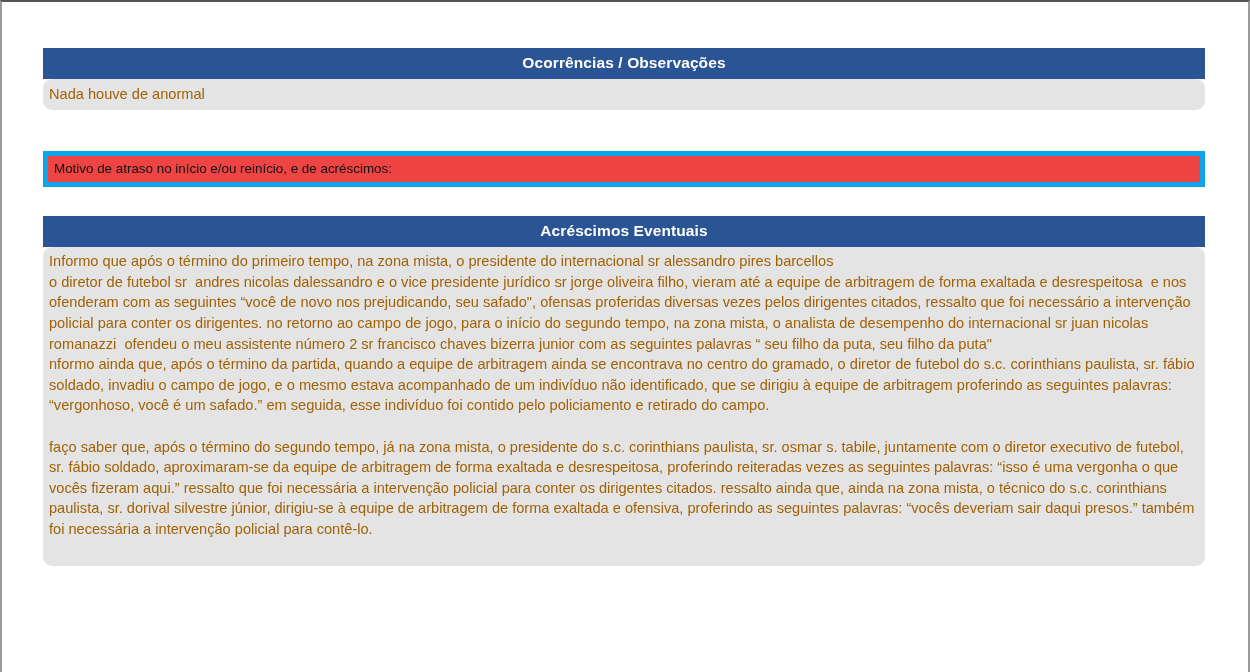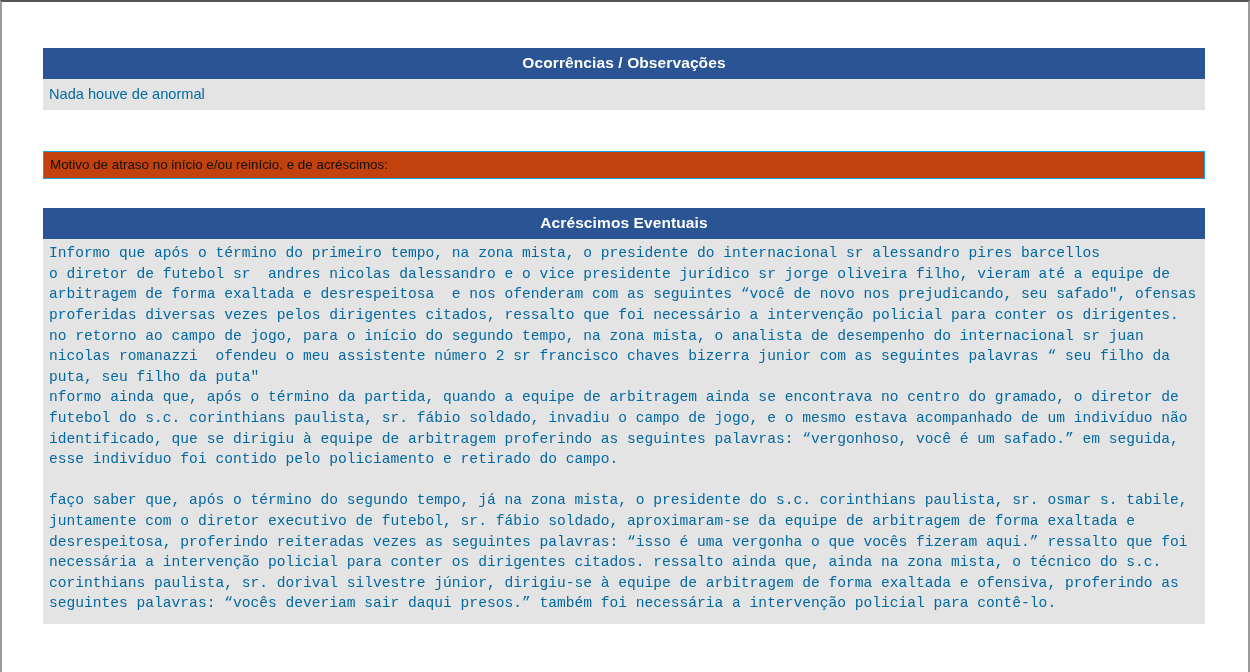--- a/index.html
+++ b/index.html
@@ -37,50 +37,50 @@
     font-weight: bold;
     text-align: center;
     padding: 6px 0 7px 0;
     letter-spacing: 0.1px;
     line-height: 1.15;
   }
 
   
   .sec-body {
     background: #e4e4e4;
-    color: #0369a1;
+    color: #a16207;
     font-size: 14.6px;
     line-height: 20.6px;
     padding: 4px 6px 4px 6px;
     white-space: pre-wrap;
+    border-radius: 9px;
   }
   .sec-body.single {
     padding: 5px 6px 6px 6px;
   }
 
   
   .gap-1 { height: 41px; }
   .gap-2 { height: 29px; }
 
   
   .boxed {
-    border: 1px solid #0ea5e9;
-    background: #c2410c;
+    border: 5px solid #0ea5e9;
+    background: #ef4444;
     box-sizing: border-box;
     padding: 3px 6px 4px 6px;
   }
   .boxed .line {
     font-size: 13.4px;
     line-height: 19px;
     color: #111111;
   }
 
   .eventuais-body {
-    padding-bottom: 10px;
-    font-family: Liberation Mono, monospace;
+    padding-bottom: 26px;
   }
 </style>
 </head>
 <body>
 
 <div class="page">
   <div class="inner">
 
     <div>
       <div class="sec-header">Ocorrências / Observações</div>

